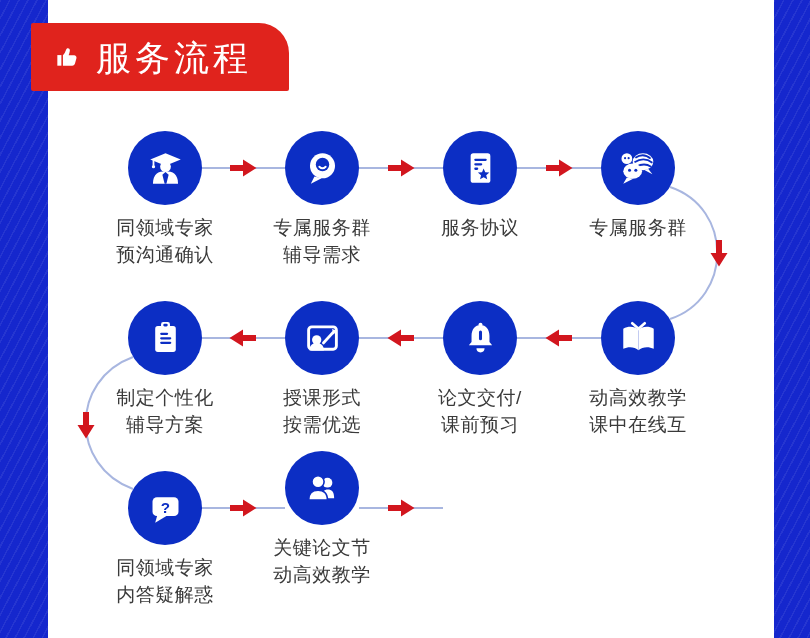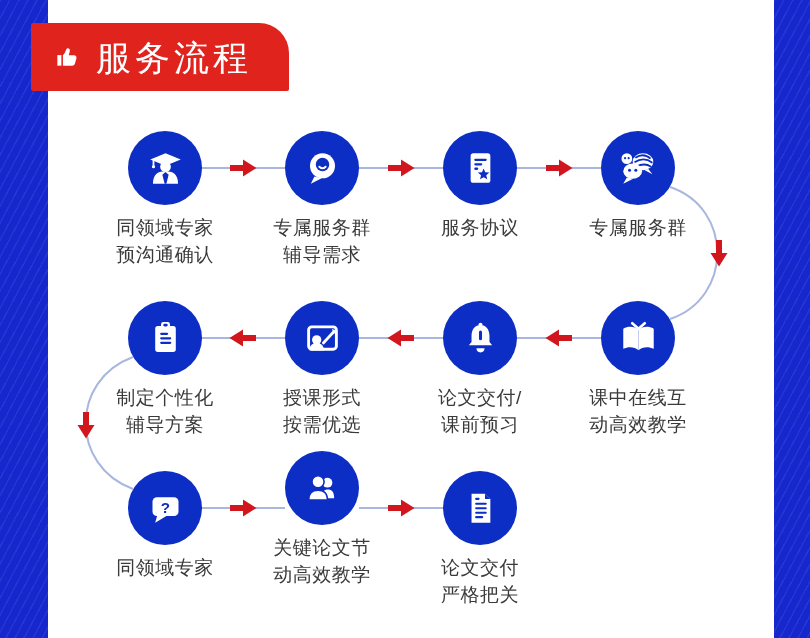--- a/index.html
+++ b/index.html
@@ -142,22 +142,22 @@
 
   <div class="step s5">
     <div class="circle">
       <svg viewBox="0 0 48 48">
         <path d="M17,7 L24,13 L31,7" stroke="#fff" stroke-width="3" fill="none" stroke-linecap="round"></path>
         <path d="M7,13 C13,9.5 20,10.5 24,14 L24,37 C20,33.5 13,32.5 7,35.5 Z" fill="#fff"></path>
         <path d="M41,13 C35,9.5 28,10.5 24,14 L24,37 C28,33.5 35,32.5 41,35.5 Z" fill="#fff"></path>
       </svg>
     </div>
     <div class="lbl">
+      <div>动高效教学</div>
       <div>课中在线互</div>
-      <div>动高效教学</div>
     </div>
   </div>
 
   <div class="step s6">
     <div class="circle">
       <svg viewBox="0 0 48 48">
         <circle cx="24" cy="8.5" r="2.2" fill="#fff"></circle>
         <path d="M24,9 C30,9 34,14 34,21 V28 L37,31.5 H11 L14,28 V21 C14,14 18,9 24,9 Z" fill="#fff"></path>
         <rect x="22.3" y="15" width="3.4" height="11" rx="1.7" fill="#0c2ec4"></rect>
         <path d="M19.5,35 a4.5,4.5 0 0 0 9,0 Z" fill="#fff"></path>
@@ -205,49 +205,33 @@
   <div class="step s9">
     <div class="circle">
       <svg viewBox="0 0 48 48">
         <rect x="9.5" y="11.5" width="29" height="21" rx="5" fill="#fff"></rect>
         <polygon points="15,31 12.5,40 25,32.5" fill="#fff"></polygon>
         <text x="24" y="28.5" text-anchor="middle" font-size="17" font-weight="bold" fill="#0c2ec4" font-family="'Liberation Sans',sans-serif">?</text>
       </svg>
     </div>
     <div class="lbl">
       <div>同领域专家</div>
+      <div>内答疑解惑</div>
     </div>
   </div>
 
   <div class="step s10">
     <div class="circle">
       <svg viewBox="0 0 48 48">
         <circle cx="29.5" cy="17.5" r="5.5" fill="#fff"></circle>
         <path d="M23,35 C23,27.5 26,25.2 30,25.2 C34,25.2 37,27.5 37,35 Z" fill="#fff"></path>
         <circle cx="19" cy="16.5" r="6.8" fill="#fff" stroke="#0c2ec4" stroke-width="1.8"></circle>
         <path d="M8.5,37 C8.5,28.5 13,26 19,26 C25,26 29.5,28.5 29.5,37 Z" fill="#fff" stroke="#0c2ec4" stroke-width="1.8"></path>
       </svg>
     </div>
     <div class="lbl">
       <div>关键论文节</div>
       <div>动高效教学</div>
     </div>
   </div>
 
-  <div class="step s11">
-    <div class="circle">
-      <svg viewBox="0 0 48 48">
-        <path d="M14,7.5 H29 L35,13.5 V40 H14 Z" fill="#fff"></path>
-        <polygon points="29,7.5 29,13.5 35,13.5" fill="#0c2ec4"></polygon>
-        <rect x="18" y="12" width="5" height="2.4" rx="1.2" fill="#0c2ec4"></rect>
-        <rect x="18" y="17.5" width="13" height="2.4" rx="1.2" fill="#0c2ec4"></rect>
-        <rect x="18" y="22.5" width="13" height="2.4" rx="1.2" fill="#0c2ec4"></rect>
-        <rect x="18" y="27.5" width="13" height="2.4" rx="1.2" fill="#0c2ec4"></rect>
-        <rect x="18" y="32.5" width="9" height="2.4" rx="1.2" fill="#0c2ec4"></rect>
-      </svg>
-    </div>
-    <div class="lbl">
-      <div>论文交付</div>
-      <div>严格把关</div>
-    </div>
-  </div>
 
 </div>
 
 </body></html>

